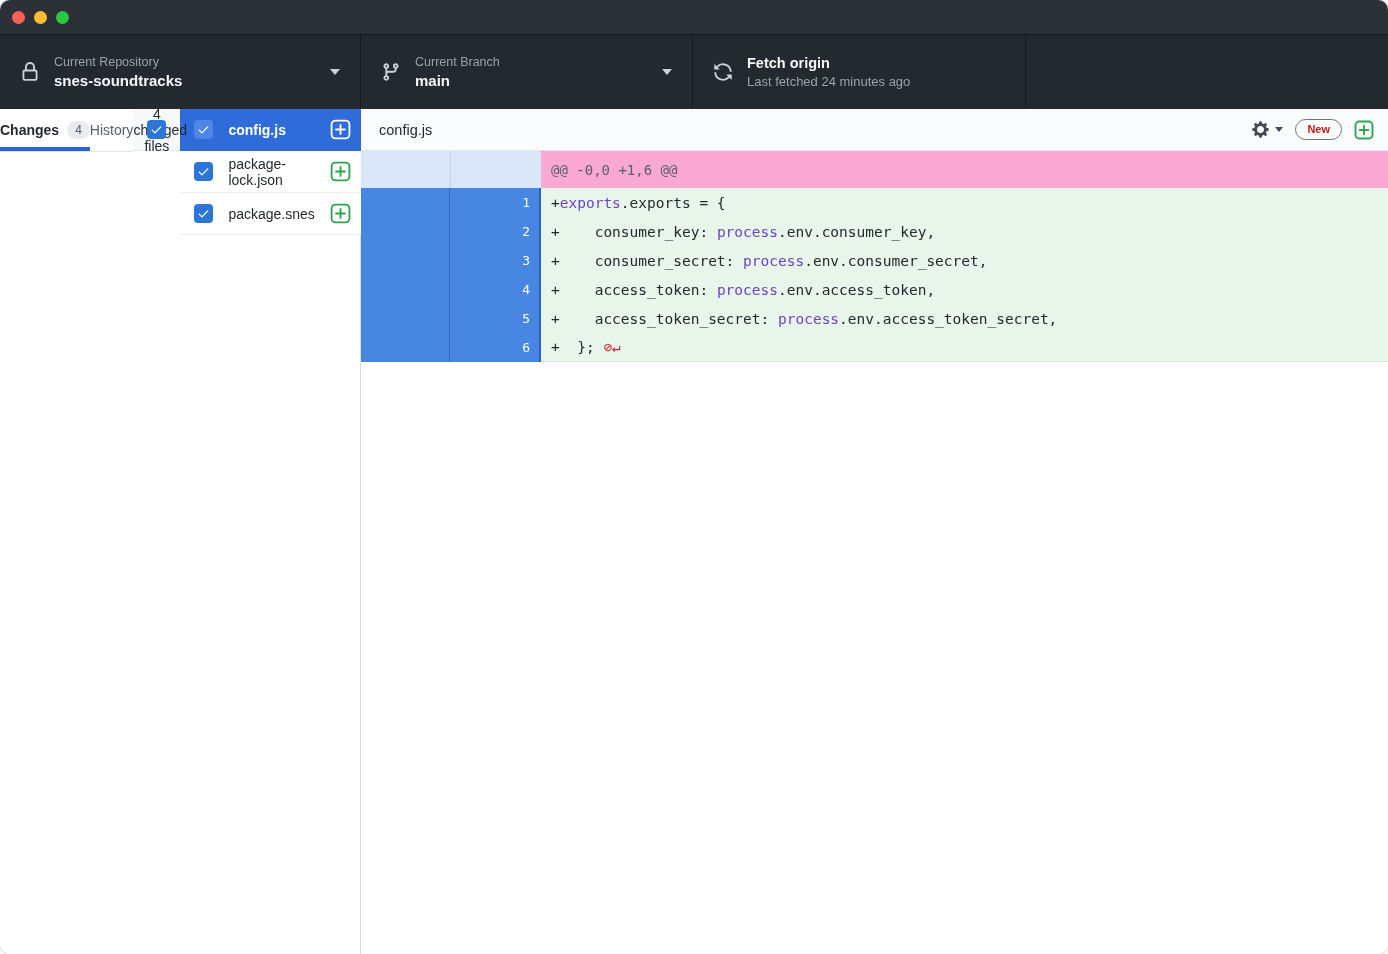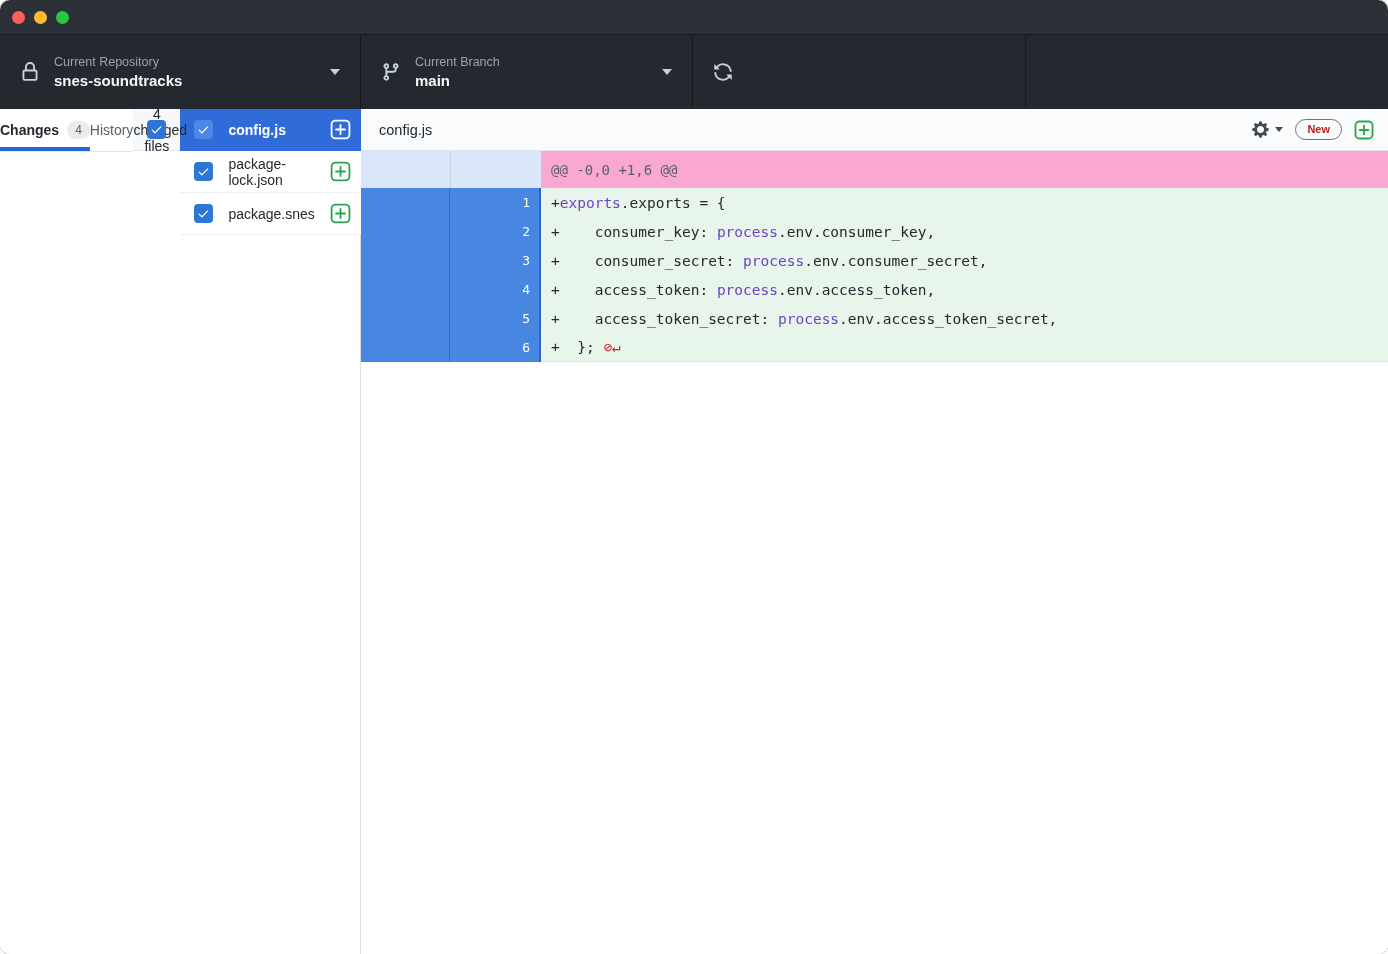--- a/index.html
+++ b/index.html
@@ -143,20 +143,24 @@
         <div class="tb-label">Current Branch</div>
         <div class="tb-value">main</div>
       </div>
       <span class="caret"></span>
     </div>
 
     <div class="tb-section fetch">
       <svg class="tb-icon" viewBox="0 0 16 16" fill="currentColor">
           <path d="M1.705 8.005a.75.75 0 0 1 .834.656 5.5 5.5 0 0 0 9.592 2.97l-1.204-1.204a.25.25 0 0 1 .177-.427h3.646a.25.25 0 0 1 .25.25v3.646a.25.25 0 0 1-.427.177l-1.38-1.38A7.002 7.002 0 0 1 1.05 8.84a.75.75 0 0 1 .656-.834ZM8 2.5a5.487 5.487 0 0 0-4.131 1.869l1.204 1.204A.25.25 0 0 1 4.896 6H1.25A.25.25 0 0 1 1 5.75V2.104a.25.25 0 0 1 .427-.177l1.38 1.38A7.002 7.002 0 0 1 14.95 7.16a.75.75 0 0 1-1.49.178A5.5 5.5 0 0 0 8 2.5Z"></path>
         </svg>
+      <div class="tb-text">
+        <div class="tb-value" style="font-size:14.5px;">Fetch origin</div>
+        <div class="tb-sub">Last fetched 24 minutes ago</div>
+      </div>
     </div>
     <div class="tb-rest"></div>
   </div>
 
   <div class="main">
     <aside class="sidebar">
       <div class="tabs">
         <div class="tab active">
           <span>Changes</span>
           <span class="badge">4</span>

